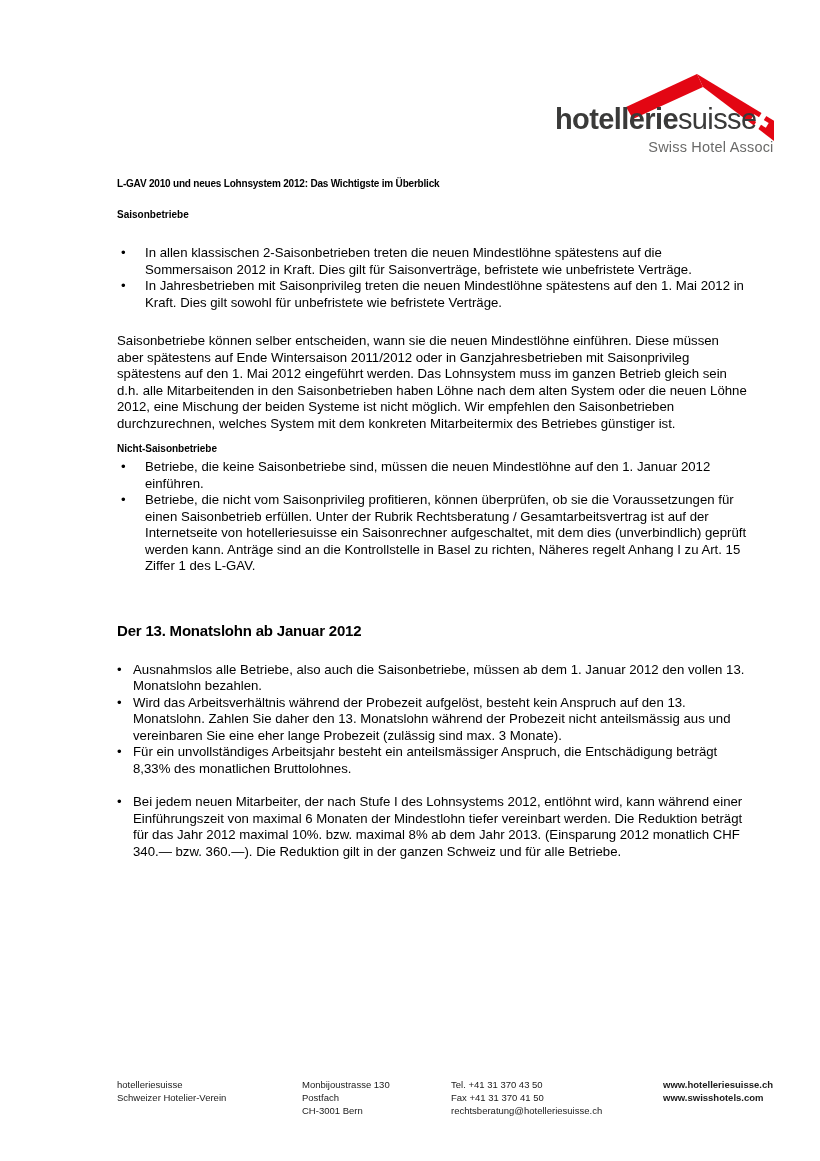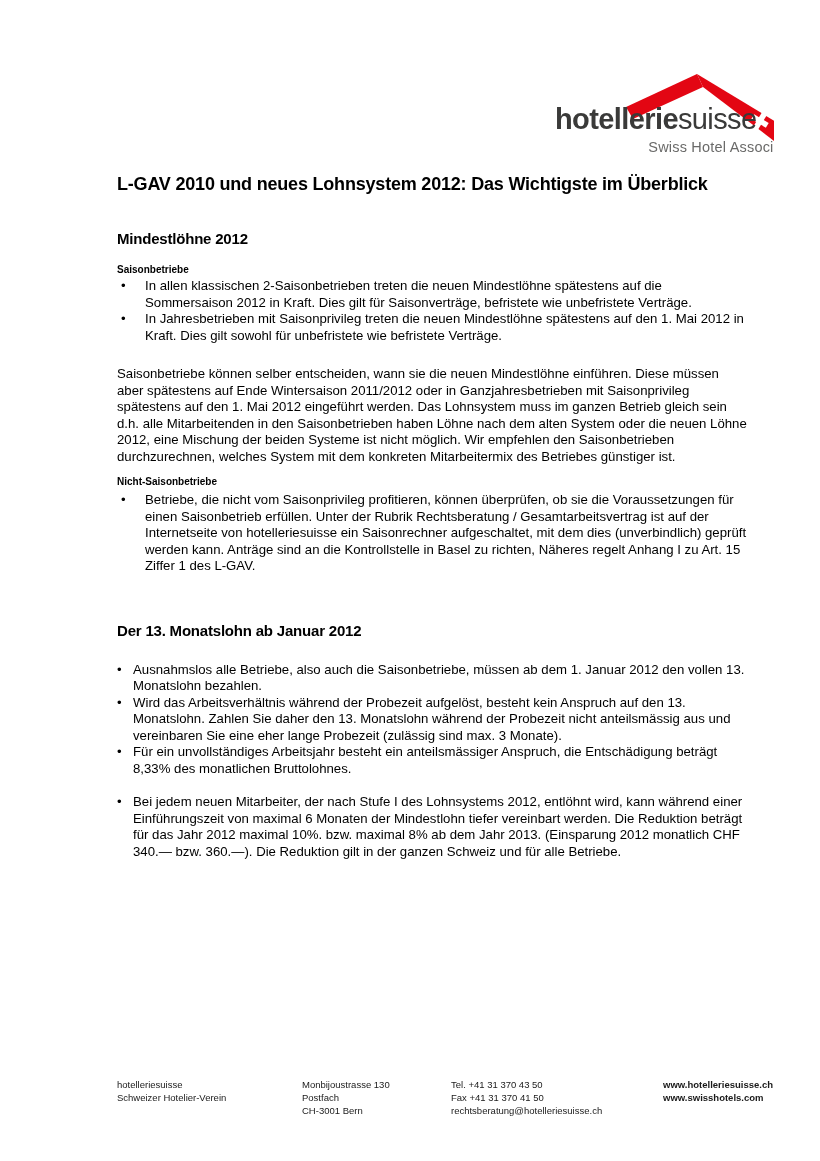--- a/index.html
+++ b/index.html
@@ -26,42 +26,42 @@
   .tagline {
     position:absolute; right:2px; top:79px;
     font-size:14.5px; line-height:16px; letter-spacing:0.2px;
     color:#6a6a69; white-space:nowrap;
   }
 
   
   .content { position:absolute; left:117px; top:0; width:631px; }
   .doc-title {
     margin:175px 0 0 0;
-    font-size:18px; line-height:18px; font-weight:700; letter-spacing:-0.2px;
+    font-size:10px; line-height:18px; font-weight:700; letter-spacing:-0.2px;
   }
   .sec-heading {
     margin:0; font-size:15px; line-height:18px; font-weight:700; letter-spacing:-0.2px;
   }
   .sub-heading {
     margin:0; font-size:10px; line-height:16px; font-weight:700;
   }
   .para, .blist li {
     font-size:13.2px; line-height:16.5px;
   }
   .para { margin:22px 0 0 0; }
   .blist { margin:0; padding:0; list-style:none; }
   .blist li { position:relative; }
   .list-wide li   { padding-left:28px; }
   .list-wide li::before  { content:"•"; position:absolute; left:4px; }
   .list-narrow li { padding-left:16px; }
   .list-narrow li::before { content:"•"; position:absolute; left:0; }
 
   .m-h2-first   { margin-top:37px; }
   .m-sub1       { margin-top:14px; }
-  .m-list1      { margin-top:0; }
+  .m-list1      { margin-top:22px; }
   .m-sub2       { margin-top:9px; }
   .m-list2      { margin-top:2px; }
   .m-h2-monats  { margin-top:47px; }
   .m-list3      { margin-top:22px; }
   .m-h2-reduk   { margin-top:49px; }
   .m-list4      { margin-top:17px; }
 
   
   .footer {
     position:absolute; left:117px; top:1078px; width:703px;
@@ -88,32 +88,32 @@
       </g>
     </svg>
     <div class="brand"><span class="bold">hotellerie</span><span class="reg">suisse</span></div>
     <div class="tagline">Swiss Hotel Association</div>
   </div>
 
   <div class="content">
 
     <h1 class="doc-title">L-GAV 2010 und neues Lohnsystem 2012: Das Wichtigste im Überblick</h1>
 
-    <h2 class="sec-heading m-h2-first">Mindestlöhne 2012</h2>
 
     <h3 class="sub-heading m-sub1">Saisonbetriebe</h3>
     <ul class="blist list-wide m-list1">
       <li>In allen klassischen 2-Saisonbetrieben treten die neuen Mindestlöhne spätestens auf die Sommersaison 2012 in Kraft. Dies gilt für Saisonverträge, befristete wie unbefristete Ver­träge.</li>
       <li>In Jahresbetrieben mit Saisonprivileg treten die neuen Mindestlöhne spätestens auf den 1. Mai 2012 in Kraft. Dies gilt sowohl für unbefristete wie befristete Verträge.</li>
     </ul>
 
     <p class="para">Saisonbetriebe können selber entscheiden, wann sie die neuen Mindestlöhne einführen. Diese müssen aber spätestens auf Ende Wintersaison 2011/2012 oder in Ganzjahresbetrieben mit Saisonprivileg spätestens auf den 1. Mai 2012 eingeführt werden. Das Lohnsystem muss im ganzen Betrieb gleich sein d.h. alle Mitarbeitenden in den Saisonbetrieben haben Löhne nach dem alten System oder die neuen Löhne 2012, eine Mischung der beiden Systeme ist nicht möglich. Wir empfehlen den Saisonbetrieben durchzurechnen, welches System mit dem kon­kreten Mitarbeitermix des Betriebes günstiger ist.</p>
 
     <h3 class="sub-heading m-sub2">Nicht-Saisonbetriebe</h3>
     <ul class="blist list-wide m-list2">
+      <li>Betriebe, die keine Saisonbetriebe sind, müssen die neuen Mindestlöhne auf den 1. Januar 2012 einführen.</li>
       <li>Betriebe, die nicht vom Saisonprivileg profitieren, können überprüfen, ob sie die Vorausset­zungen für einen Saisonbetrieb erfüllen. Unter der Rubrik Rechtsberatung / Gesamtarbeits­vertrag ist auf der Internetseite von hotelleriesuisse ein Saisonrechner aufgeschaltet, mit dem dies (unverbindlich) geprüft werden kann. Anträge sind an die Kontrollstelle in Basel zu richten, Näheres regelt Anhang I zu Art. 15 Ziffer 1 des L-GAV.</li>
     </ul>
 
     <h2 class="sec-heading m-h2-monats">Der 13. Monatslohn ab Januar 2012</h2>
     <ul class="blist list-narrow m-list3">
       <li>Ausnahmslos alle Betriebe, also auch die Saisonbetriebe, müssen ab dem 1. Januar 2012 den vollen 13. Monatslohn bezahlen.</li>
       <li>Wird das Arbeitsverhältnis während der Probezeit aufgelöst, besteht kein Anspruch auf den 13. Monatslohn. Zahlen Sie daher den 13. Monatslohn während der Probezeit nicht anteils­mässig aus und vereinbaren Sie eine eher lange Probezeit (zulässig sind max. 3 Monate).</li>
       <li>Für ein unvollständiges Arbeitsjahr besteht ein anteilsmässiger Anspruch, die Entschädigung beträgt 8,33% des monatlichen Bruttolohnes.</li>
     </ul>
 

